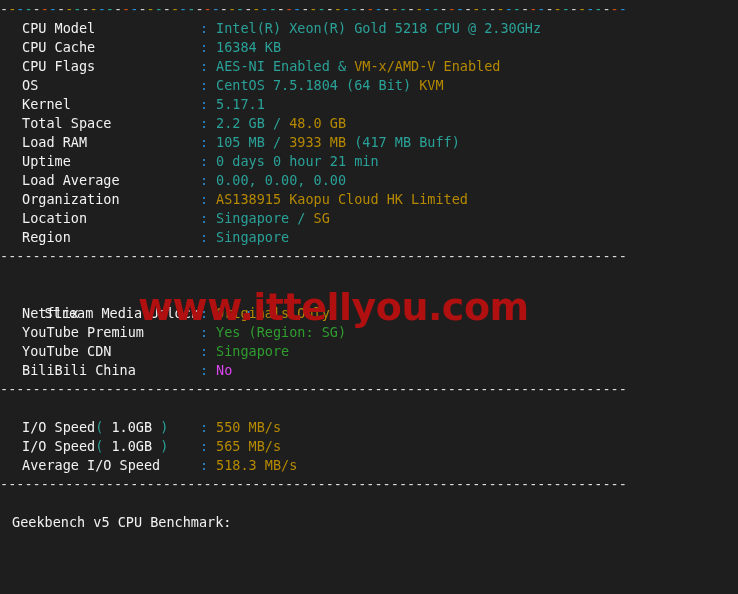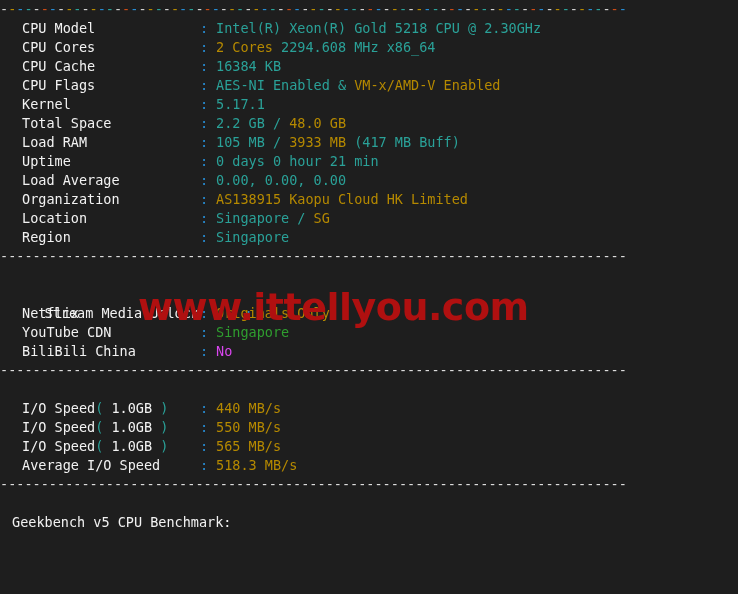--- a/index.html
+++ b/index.html
@@ -100,53 +100,53 @@
 </style>
 </head>
 <body>
 
 <div id="term">
 
   <div class="sep"><span class="d0">-</span><span class="d1">-</span><span class="d2">-</span><span class="d3">-</span><span class="d0">-</span><span class="d4">-</span><span class="d2">-</span><span class="d0">-</span><span class="d1">-</span><span class="d3">-</span><span class="d0">-</span><span class="d1">-</span><span class="d2">-</span><span class="d3">-</span><span class="d0">-</span><span class="d4">-</span><span class="d2">-</span><span class="d0">-</span><span class="d1">-</span><span class="d3">-</span><span class="d0">-</span><span class="d1">-</span><span class="d2">-</span><span class="d3">-</span><span class="d0">-</span><span class="d4">-</span><span class="d2">-</span><span class="d0">-</span><span class="d1">-</span><span class="d3">-</span><span class="d0">-</span><span class="d1">-</span><span class="d2">-</span><span class="d3">-</span><span class="d0">-</span><span class="d4">-</span><span class="d2">-</span><span class="d0">-</span><span class="d1">-</span><span class="d3">-</span><span class="d0">-</span><span class="d1">-</span><span class="d2">-</span><span class="d3">-</span><span class="d0">-</span><span class="d4">-</span><span class="d2">-</span><span class="d0">-</span><span class="d1">-</span><span class="d3">-</span><span class="d0">-</span><span class="d1">-</span><span class="d2">-</span><span class="d3">-</span><span class="d0">-</span><span class="d4">-</span><span class="d2">-</span><span class="d0">-</span><span class="d1">-</span><span class="d3">-</span><span class="d0">-</span><span class="d1">-</span><span class="d2">-</span><span class="d3">-</span><span class="d0">-</span><span class="d4">-</span><span class="d2">-</span><span class="d0">-</span><span class="d1">-</span><span class="d3">-</span><span class="d0">-</span><span class="d1">-</span><span class="d2">-</span><span class="d3">-</span><span class="d0">-</span><span class="d4">-</span><span class="d2">-</span></div>
 
   <div>
       <div class="row"><span class="lbl">CPU Model</span><span class="colon">:</span><span class="val c-cyan">Intel(R) Xeon(R) Gold 5218 CPU @ 2.30GHz</span></div>
-      <div class="row"><span class="lbl">CPU Cores</span><span class="colon">:</span><span class="val c-gold">2 Cores</span><span class="val c-cyan"> 2294.608 MHz x86_64</span></div>
       <div class="row"><span class="lbl">CPU Cache</span><span class="colon">:</span><span class="val c-cyan">16384 KB</span></div>
       <div class="row"><span class="lbl">CPU Flags</span><span class="colon">:</span><span class="val c-cyan">AES-NI Enabled</span><span class="val c-cyan"> &amp; </span><span class="val c-gold">VM-x/AMD-V Enabled</span></div>
+      <div class="row"><span class="lbl">OS</span><span class="colon">:</span><span class="val c-cyan">CentOS 7.5.1804 (64 Bit) </span><span class="val c-gold">KVM</span></div>
       <div class="row"><span class="lbl">Kernel</span><span class="colon">:</span><span class="val c-cyan">5.17.1</span></div>
       <div class="row"><span class="lbl">Total Space</span><span class="colon">:</span><span class="val c-cyan">2.2 GB</span><span class="val c-cyan"> / </span><span class="val c-gold">48.0 GB</span></div>
       <div class="row"><span class="lbl">Load RAM</span><span class="colon">:</span><span class="val c-cyan">105 MB</span><span class="val c-cyan"> / </span><span class="val c-gold">3933 MB</span><span class="val c-cyan"> (417 MB Buff)</span></div>
       <div class="row"><span class="lbl">Uptime</span><span class="colon">:</span><span class="val c-cyan">0 days 0 hour 21 min</span></div>
       <div class="row"><span class="lbl">Load Average</span><span class="colon">:</span><span class="val c-cyan">0.00, 0.00, 0.00</span></div>
       <div class="row"><span class="lbl">Organization</span><span class="colon">:</span><span class="val c-gold">AS138915 Kaopu Cloud HK Limited</span></div>
       <div class="row"><span class="lbl">Location</span><span class="colon">:</span><span class="val c-cyan">Singapore</span><span class="val c-cyan"> / </span><span class="val c-gold">SG</span></div>
       <div class="row"><span class="lbl">Region</span><span class="colon">:</span><span class="val c-cyan">Singapore</span></div>
     </div>
 
   <div class="sep plain"><span class="d0">-</span><span class="d0">-</span><span class="d0">-</span><span class="d0">-</span><span class="d0">-</span><span class="d0">-</span><span class="d0">-</span><span class="d0">-</span><span class="d0">-</span><span class="d0">-</span><span class="d0">-</span><span class="d0">-</span><span class="d0">-</span><span class="d0">-</span><span class="d0">-</span><span class="d0">-</span><span class="d0">-</span><span class="d0">-</span><span class="d0">-</span><span class="d0">-</span><span class="d0">-</span><span class="d0">-</span><span class="d0">-</span><span class="d0">-</span><span class="d0">-</span><span class="d0">-</span><span class="d0">-</span><span class="d0">-</span><span class="d0">-</span><span class="d0">-</span><span class="d0">-</span><span class="d0">-</span><span class="d0">-</span><span class="d0">-</span><span class="d0">-</span><span class="d0">-</span><span class="d0">-</span><span class="d0">-</span><span class="d0">-</span><span class="d0">-</span><span class="d0">-</span><span class="d0">-</span><span class="d0">-</span><span class="d0">-</span><span class="d0">-</span><span class="d0">-</span><span class="d0">-</span><span class="d0">-</span><span class="d0">-</span><span class="d0">-</span><span class="d0">-</span><span class="d0">-</span><span class="d0">-</span><span class="d0">-</span><span class="d0">-</span><span class="d0">-</span><span class="d0">-</span><span class="d0">-</span><span class="d0">-</span><span class="d0">-</span><span class="d0">-</span><span class="d0">-</span><span class="d0">-</span><span class="d0">-</span><span class="d0">-</span><span class="d0">-</span><span class="d0">-</span><span class="d0">-</span><span class="d0">-</span><span class="d0">-</span><span class="d0">-</span><span class="d0">-</span><span class="d0">-</span><span class="d0">-</span><span class="d0">-</span><span class="d0">-</span><span class="d0">-</span></div>
 
   <div class="blank"></div>
 
   <div class="section-title">
     <span class="lbl" style="padding-left:0;">Stream Media Unlock</span><span class="colon">:</span>
   </div>
 
   <div>
       <div class="row"><span class="lbl">Netflix</span><span class="colon">:</span><span class="val c-gold">Originals Only</span></div>
+      <div class="row"><span class="lbl">YouTube Premium</span><span class="colon">:</span><span class="val c-green">Yes (Region: SG)</span></div>
       <div class="row"><span class="lbl">YouTube CDN</span><span class="colon">:</span><span class="val c-green">Singapore</span></div>
       <div class="row"><span class="lbl">BiliBili China</span><span class="colon">:</span><span class="val c-red">No</span></div>
     </div>
 
   <div class="sep plain"><span class="d0">-</span><span class="d0">-</span><span class="d0">-</span><span class="d0">-</span><span class="d0">-</span><span class="d0">-</span><span class="d0">-</span><span class="d0">-</span><span class="d0">-</span><span class="d0">-</span><span class="d0">-</span><span class="d0">-</span><span class="d0">-</span><span class="d0">-</span><span class="d0">-</span><span class="d0">-</span><span class="d0">-</span><span class="d0">-</span><span class="d0">-</span><span class="d0">-</span><span class="d0">-</span><span class="d0">-</span><span class="d0">-</span><span class="d0">-</span><span class="d0">-</span><span class="d0">-</span><span class="d0">-</span><span class="d0">-</span><span class="d0">-</span><span class="d0">-</span><span class="d0">-</span><span class="d0">-</span><span class="d0">-</span><span class="d0">-</span><span class="d0">-</span><span class="d0">-</span><span class="d0">-</span><span class="d0">-</span><span class="d0">-</span><span class="d0">-</span><span class="d0">-</span><span class="d0">-</span><span class="d0">-</span><span class="d0">-</span><span class="d0">-</span><span class="d0">-</span><span class="d0">-</span><span class="d0">-</span><span class="d0">-</span><span class="d0">-</span><span class="d0">-</span><span class="d0">-</span><span class="d0">-</span><span class="d0">-</span><span class="d0">-</span><span class="d0">-</span><span class="d0">-</span><span class="d0">-</span><span class="d0">-</span><span class="d0">-</span><span class="d0">-</span><span class="d0">-</span><span class="d0">-</span><span class="d0">-</span><span class="d0">-</span><span class="d0">-</span><span class="d0">-</span><span class="d0">-</span><span class="d0">-</span><span class="d0">-</span><span class="d0">-</span><span class="d0">-</span><span class="d0">-</span><span class="d0">-</span><span class="d0">-</span><span class="d0">-</span><span class="d0">-</span></div>
 
   <div class="blank"></div>
 
   <div>
-      <div class="row"><span class="lbl"><span class="val c-white">I/O Speed</span><span class="val c-cyan">(</span><span class="val c-white"> 1.0GB </span><span class="val c-cyan">)</span></span><span class="colon">:</span><span class="val c-gold">440 MB/s</span></div>
       <div class="row"><span class="lbl"><span class="val c-white">I/O Speed</span><span class="val c-cyan">(</span><span class="val c-white"> 1.0GB </span><span class="val c-cyan">)</span></span><span class="colon">:</span><span class="val c-gold">550 MB/s</span></div>
       <div class="row"><span class="lbl"><span class="val c-white">I/O Speed</span><span class="val c-cyan">(</span><span class="val c-white"> 1.0GB </span><span class="val c-cyan">)</span></span><span class="colon">:</span><span class="val c-gold">565 MB/s</span></div>
       <div class="row"><span class="lbl"><span class="val c-white">Average I/O Speed</span></span><span class="colon">:</span><span class="val c-gold">518.3 MB/s</span></div>
     </div>
 
   <div class="sep plain"><span class="d0">-</span><span class="d0">-</span><span class="d0">-</span><span class="d0">-</span><span class="d0">-</span><span class="d0">-</span><span class="d0">-</span><span class="d0">-</span><span class="d0">-</span><span class="d0">-</span><span class="d0">-</span><span class="d0">-</span><span class="d0">-</span><span class="d0">-</span><span class="d0">-</span><span class="d0">-</span><span class="d0">-</span><span class="d0">-</span><span class="d0">-</span><span class="d0">-</span><span class="d0">-</span><span class="d0">-</span><span class="d0">-</span><span class="d0">-</span><span class="d0">-</span><span class="d0">-</span><span class="d0">-</span><span class="d0">-</span><span class="d0">-</span><span class="d0">-</span><span class="d0">-</span><span class="d0">-</span><span class="d0">-</span><span class="d0">-</span><span class="d0">-</span><span class="d0">-</span><span class="d0">-</span><span class="d0">-</span><span class="d0">-</span><span class="d0">-</span><span class="d0">-</span><span class="d0">-</span><span class="d0">-</span><span class="d0">-</span><span class="d0">-</span><span class="d0">-</span><span class="d0">-</span><span class="d0">-</span><span class="d0">-</span><span class="d0">-</span><span class="d0">-</span><span class="d0">-</span><span class="d0">-</span><span class="d0">-</span><span class="d0">-</span><span class="d0">-</span><span class="d0">-</span><span class="d0">-</span><span class="d0">-</span><span class="d0">-</span><span class="d0">-</span><span class="d0">-</span><span class="d0">-</span><span class="d0">-</span><span class="d0">-</span><span class="d0">-</span><span class="d0">-</span><span class="d0">-</span><span class="d0">-</span><span class="d0">-</span><span class="d0">-</span><span class="d0">-</span><span class="d0">-</span><span class="d0">-</span><span class="d0">-</span><span class="d0">-</span><span class="d0">-</span></div>
 
   <div class="blank"></div>
 
   <div class="section-title">Geekbench v5 CPU Benchmark:</div>

